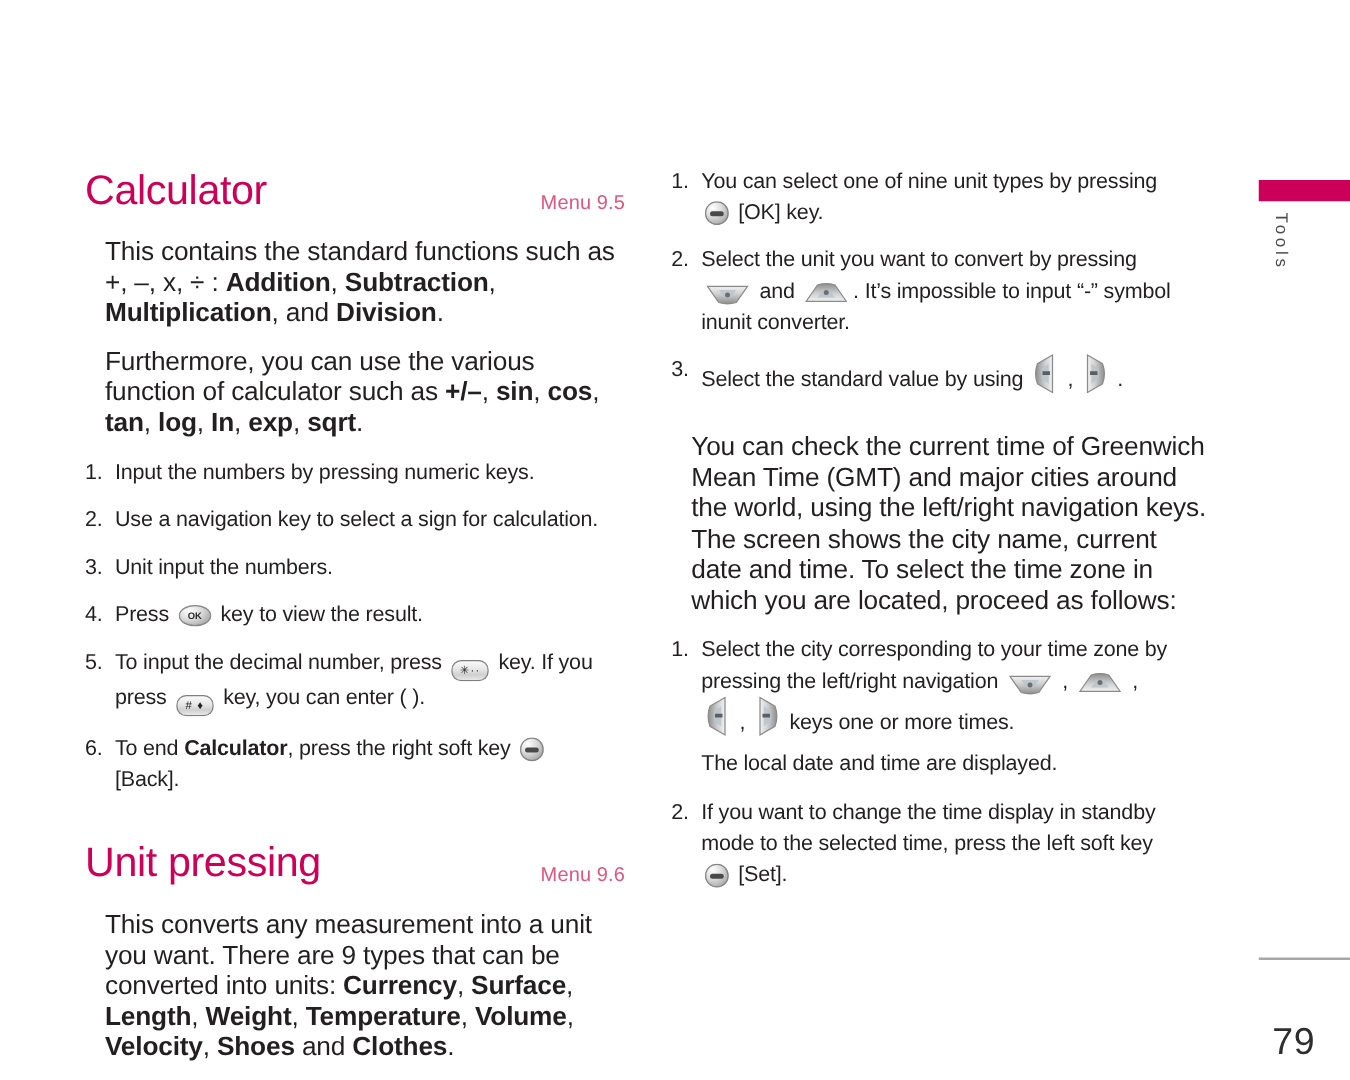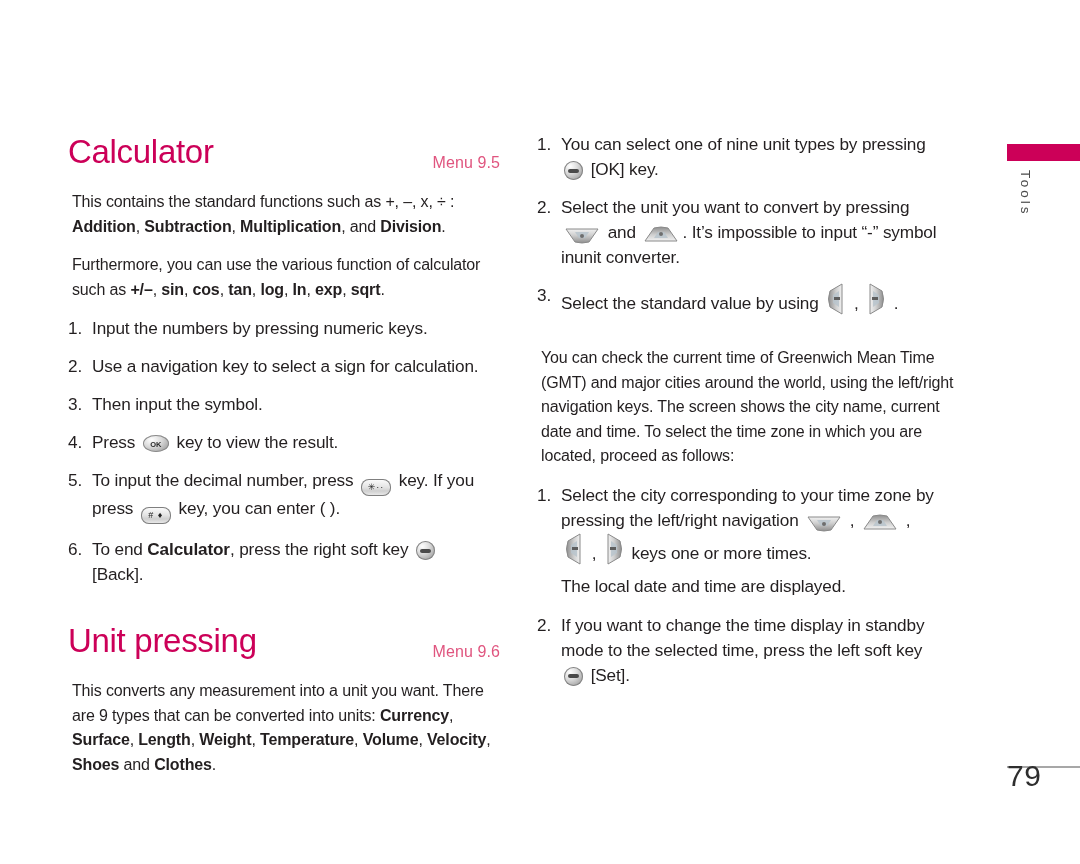--- a/index.html
+++ b/index.html
@@ -50,22 +50,22 @@
     position: absolute;
     right: 0;
     bottom: 4px;
     font-size: 16px;
     color: #e0557f;
     letter-spacing: 0.1px;
   }
 
   
   p.para {
-    margin: 0 0 14px 4px;
-    font-size: 16px;
+    margin: 0 0 14px 16px;
+    font-size: 21px;
     line-height: 24.5px;
     letter-spacing: -0.15px;
   }
   .b { font-weight: bold; }
 
   
   ol.steps {
     list-style: none;
     margin: 0;
     padding: 0;
@@ -178,22 +178,23 @@
     position: absolute;
     left: 1007px;
     top: 766px;
     width: 73px;
     height: 2px;
     background: #a7a7a7;
   }
   .page-num {
     position: absolute;
     left: 1007px;
-    top: 759px;
+    top: 817px;
     width: 56px;
+    text-align: center;
     font-size: 30px;
     color: #2e2e2e;
     letter-spacing: 0.5px;
   }
 </style>
 </head>
 <body>
 
 <div class="page">
 
@@ -213,21 +214,21 @@
         <li>
           <span class="num">1.</span>
           <span>Input the numbers by pressing numeric keys.</span>
         </li>
         <li>
           <span class="num">2.</span>
           <span>Use a navigation key to select a sign for calculation.</span>
         </li>
         <li>
           <span class="num">3.</span>
-          <span>Then input the symbol.</span>
+          <span>Unit input the numbers.</span>
         </li>
         <li>
           <span class="num">4.</span><span>Press </span><span class="key key-ok"></span><span> key to view the result.</span>
         </li>
         <li>
           <span class="num">5.</span><span>To input the decimal number, press </span><span class="key key-rect">✳··</span><span> key. If you press </span><span class="key key-rect"># ♦</span><span> key, you can enter (  ).</span>
         </li>
         <li>
           <span class="num">6.</span><span>To end </span><span class="b">Calculator</span><span>, press the right soft key </span><span class="key key-soft"></span><br><span>[Back].</span>
         </li>

